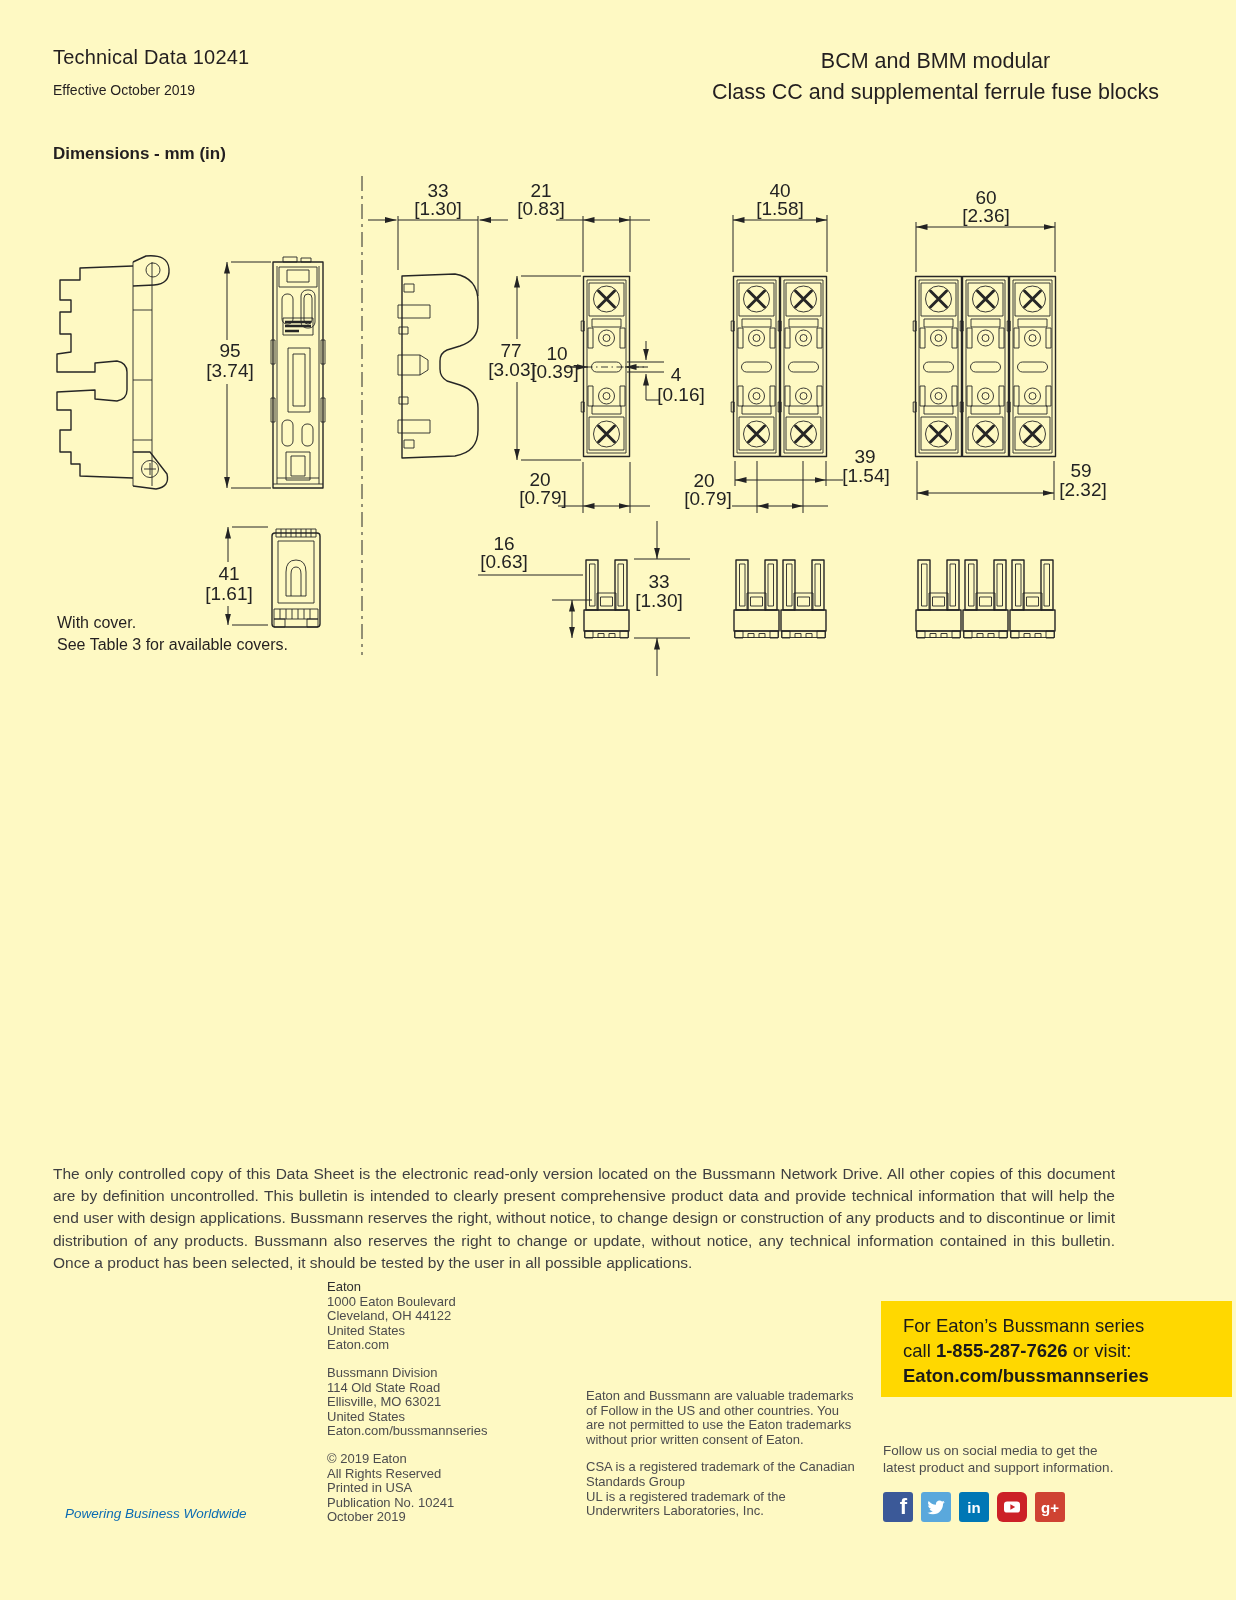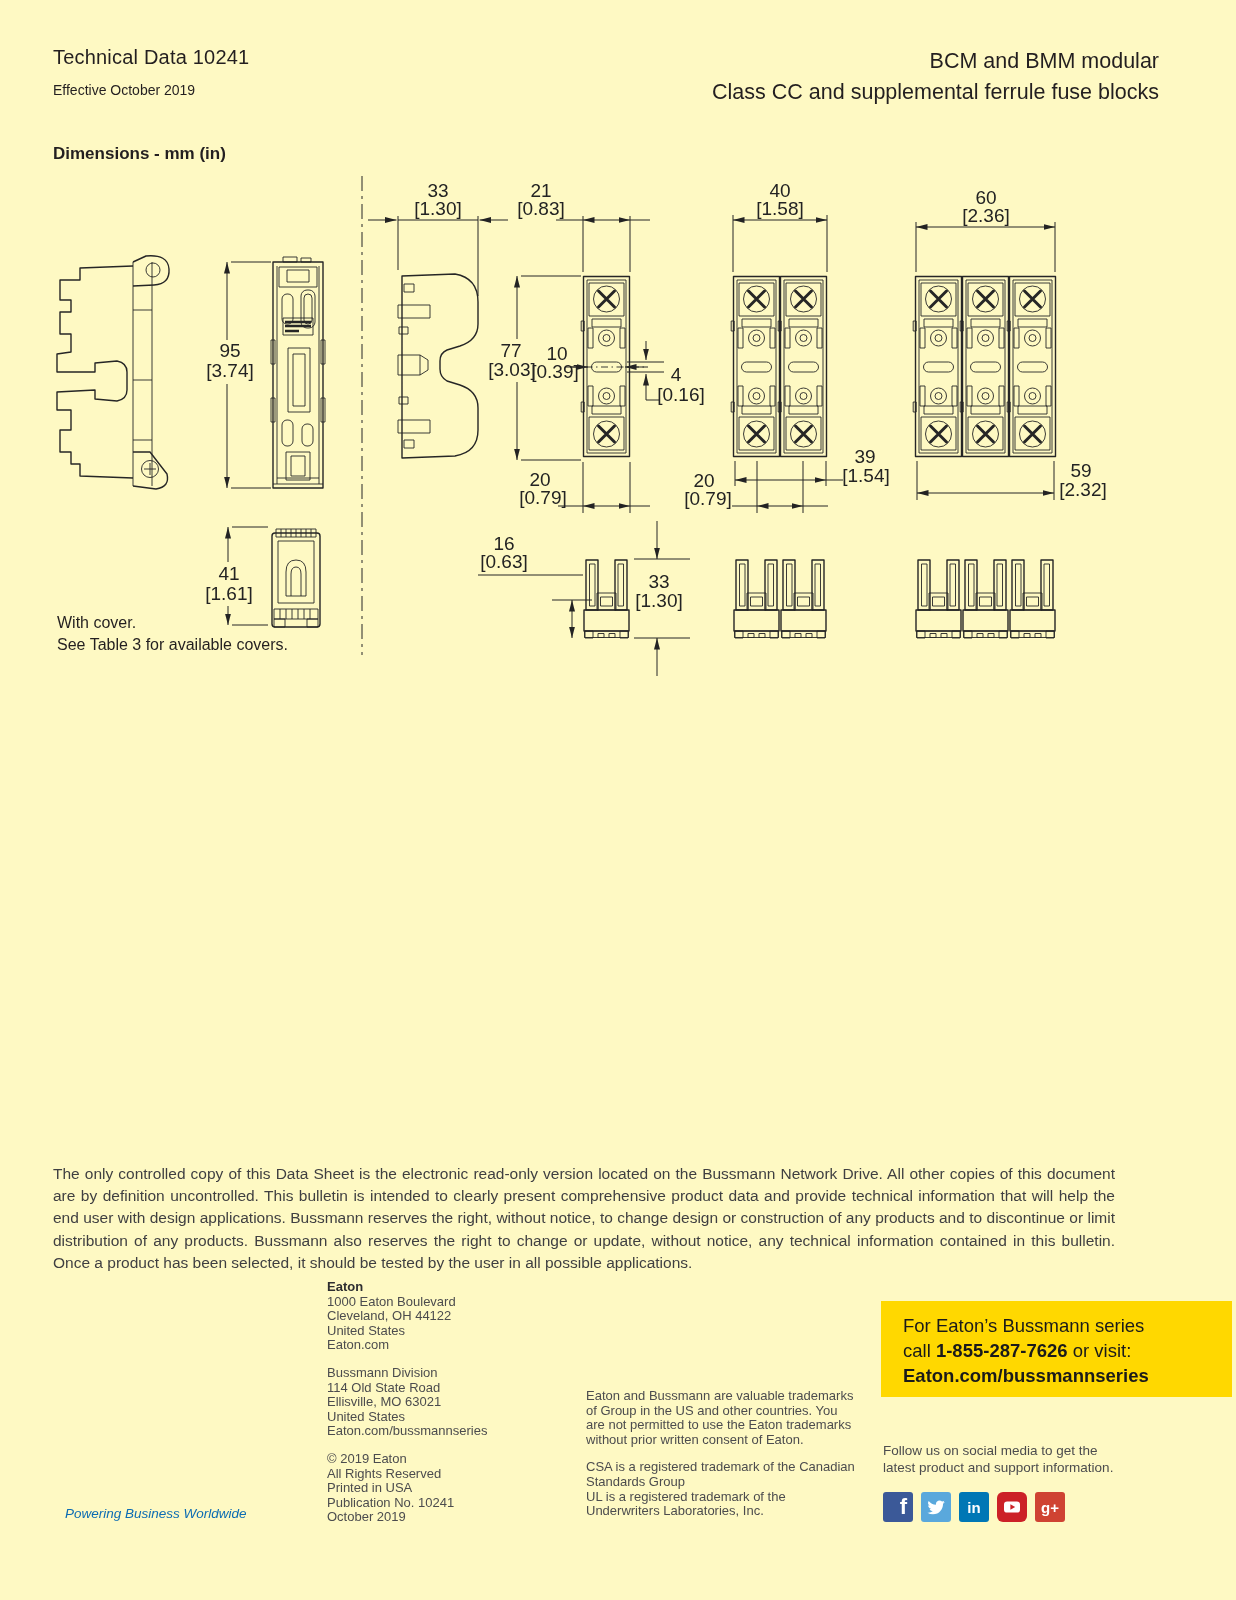--- a/index.html
+++ b/index.html
@@ -1,39 +1,39 @@
 <!DOCTYPE html>
 <html><head>
 <meta charset="utf-8">
 <style>
   html,body{margin:0;padding:0;background:#e8e8e8;}
   .page{position:relative;width:1236px;height:1600px;background:#fef9c3;margin:0 auto;
         font-family:"Liberation Sans",sans-serif;color:#231f20;overflow:hidden;padding-left:24px;}
   
   .doc-title{position:absolute;left:53px;top:46px;font-size:20px;letter-spacing:.2px;}
   .doc-date{position:absolute;left:53px;top:82px;font-size:14px;}
-  .prod-title{position:absolute;right:101px;top:46px;text-align:right;font-size:21.5px;line-height:31px;}
+  .prod-title{position:absolute;right:101px;top:46px;text-align:center;font-size:21.5px;line-height:31px;}
   .dim-heading{position:absolute;left:53px;top:144px;font-size:17px;font-weight:bold;}
   
   .drawing{position:absolute;left:0;top:0;width:1236px;height:700px;}
   .ol{stroke:#262626;stroke-width:1.4;fill:none;stroke-linejoin:round;}
   .tl{stroke:#262626;stroke-width:0.9;fill:none;stroke-linejoin:round;}
   .dl{stroke:#262626;stroke-width:1;fill:none;}
   .xh{stroke:#262626;stroke-width:3;fill:none;stroke-linecap:round;}
   .cl{stroke:#262626;stroke-width:1;fill:none;stroke-dasharray:15 5 3 5;}
   .sd{stroke:#262626;stroke-width:0.9;fill:none;stroke-dasharray:7 3.5 1.5 3.5;}
   svg text{font-family:"Liberation Sans",sans-serif;}
   .dim-text{font-size:19px;fill:#232323;text-anchor:middle;}
   .cover-note{position:absolute;left:57px;top:612px;font-size:16px;line-height:21.5px;color:#231f20;}
   
   .legal{position:absolute;left:53px;top:1163px;width:1062px;font-size:15.5px;line-height:22.2px;
          text-align:justify;color:#3f3f41;}
   
   .addr-col{position:absolute;left:327px;top:1280px;font-size:13px;line-height:14.6px;color:#4c4c4e;}
-  .addr-col .bold{font-weight:bold;color:#2e2e30;}
+  .addr-col .bold{font-weight:normal;color:#2e2e30;}
   .pre{white-space:pre-line;}
   .block-gap{margin-top:13px;}
   .tm-col{position:absolute;left:586px;top:1389px;font-size:13px;line-height:14.6px;color:#4c4c4e;}
   .promo-box{position:absolute;left:881px;top:1301px;width:351px;height:96px;background:#ffd800;
              box-sizing:border-box;padding:12px 0 0 22px;font-size:18.5px;line-height:25px;color:#1a1a1a;}
   .promo-box b{font-weight:bold;}
   .follow{position:absolute;left:883px;top:1443px;font-size:13.5px;line-height:16.5px;color:#4c4c4e;}
   .social-row{position:absolute;left:883px;top:1492px;display:flex;gap:8px;}
   .sicon{width:30px;height:30px;border-radius:3px;display:flex;align-items:center;justify-content:center;
          color:#fff;font-weight:bold;}
@@ -346,21 +346,21 @@
 Eaton.com/bussmannseries</div>
     <div class="pre block-gap">© 2019 Eaton
 All Rights Reserved
 Printed in USA
 Publication No. 10241
 October 2019</div>
   </div>
 
   <div class="tm-col">
     <div class="pre">Eaton and Bussmann are valuable trademarks
-of Group in the US and other countries. You
+of Follow in the US and other countries. You
 are not permitted to use the Eaton trademarks
 without prior written consent of Eaton.</div>
     <div class="pre block-gap">CSA is a registered trademark of the Canadian
 Standards Group
 UL is a registered trademark of the
 Underwriters Laboratories, Inc.</div>
   </div>
 
   <div class="promo-box">
     <div>For Eaton’s Bussmann series</div>

